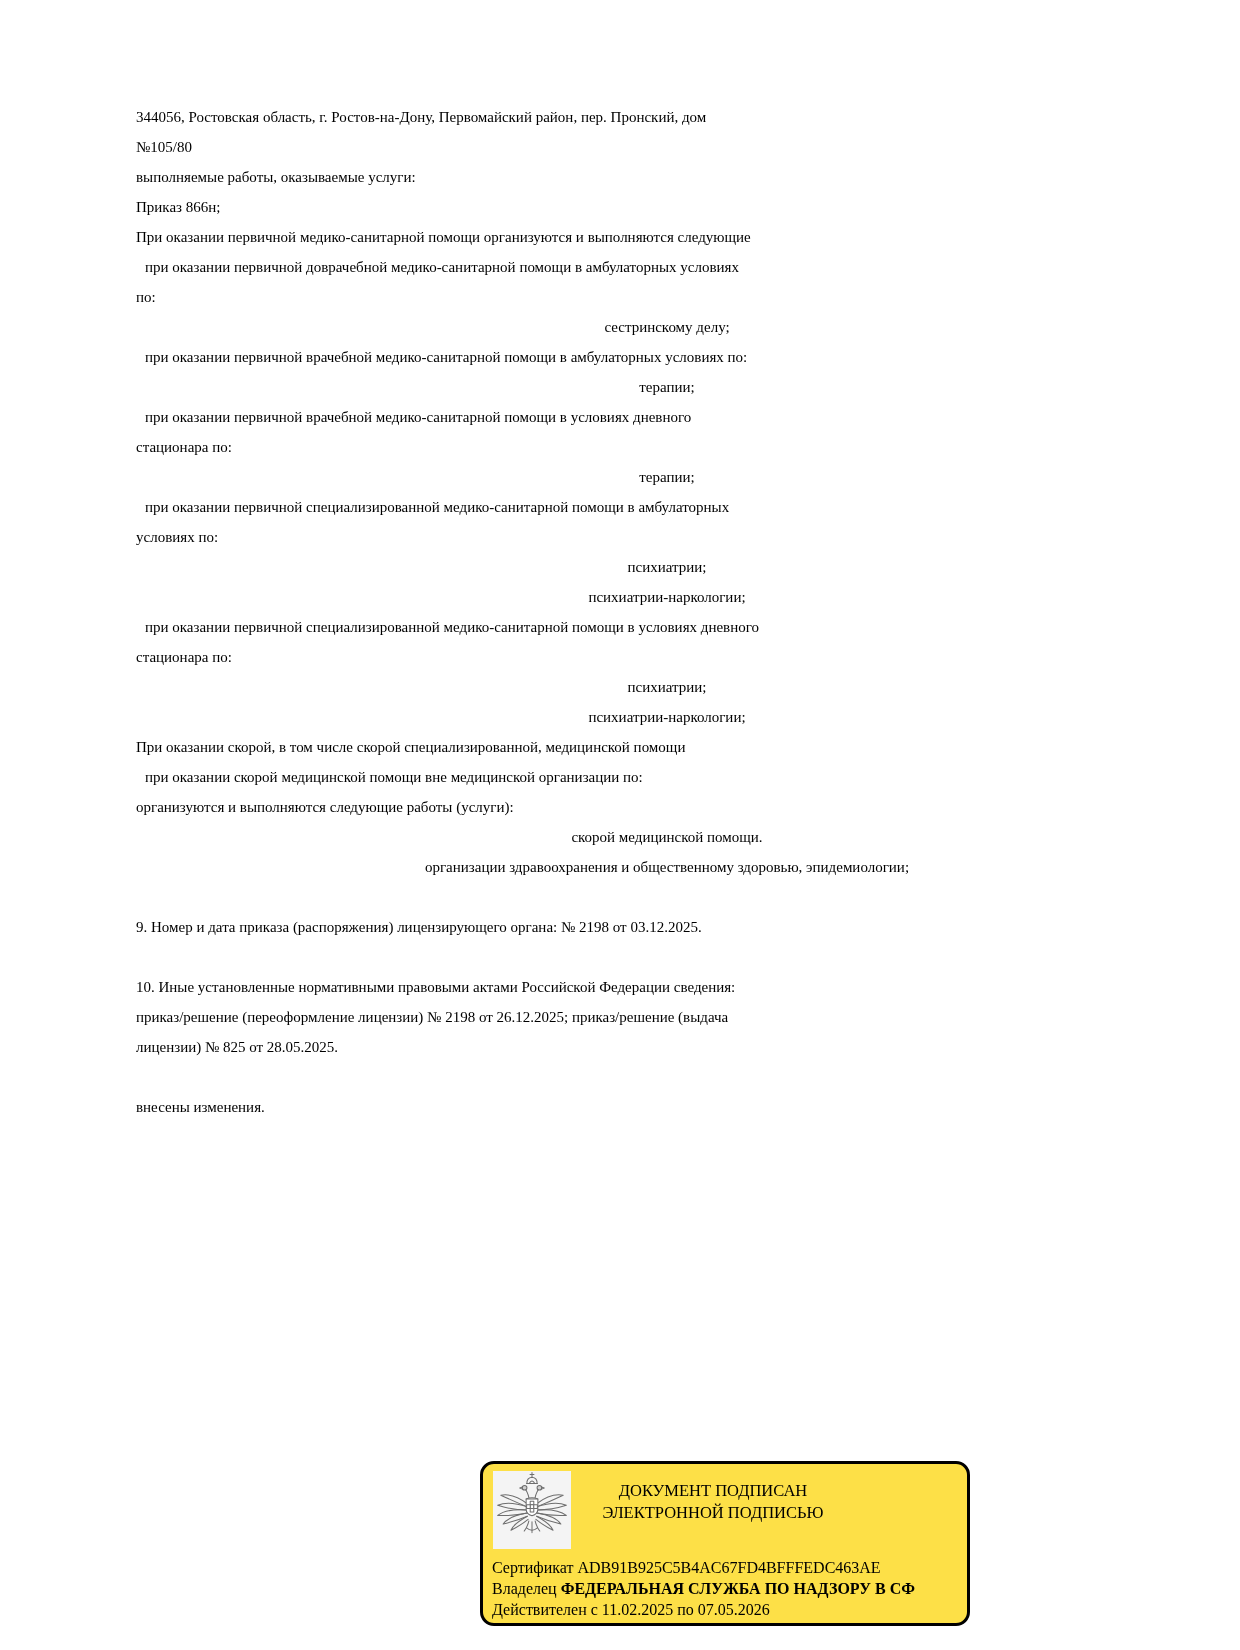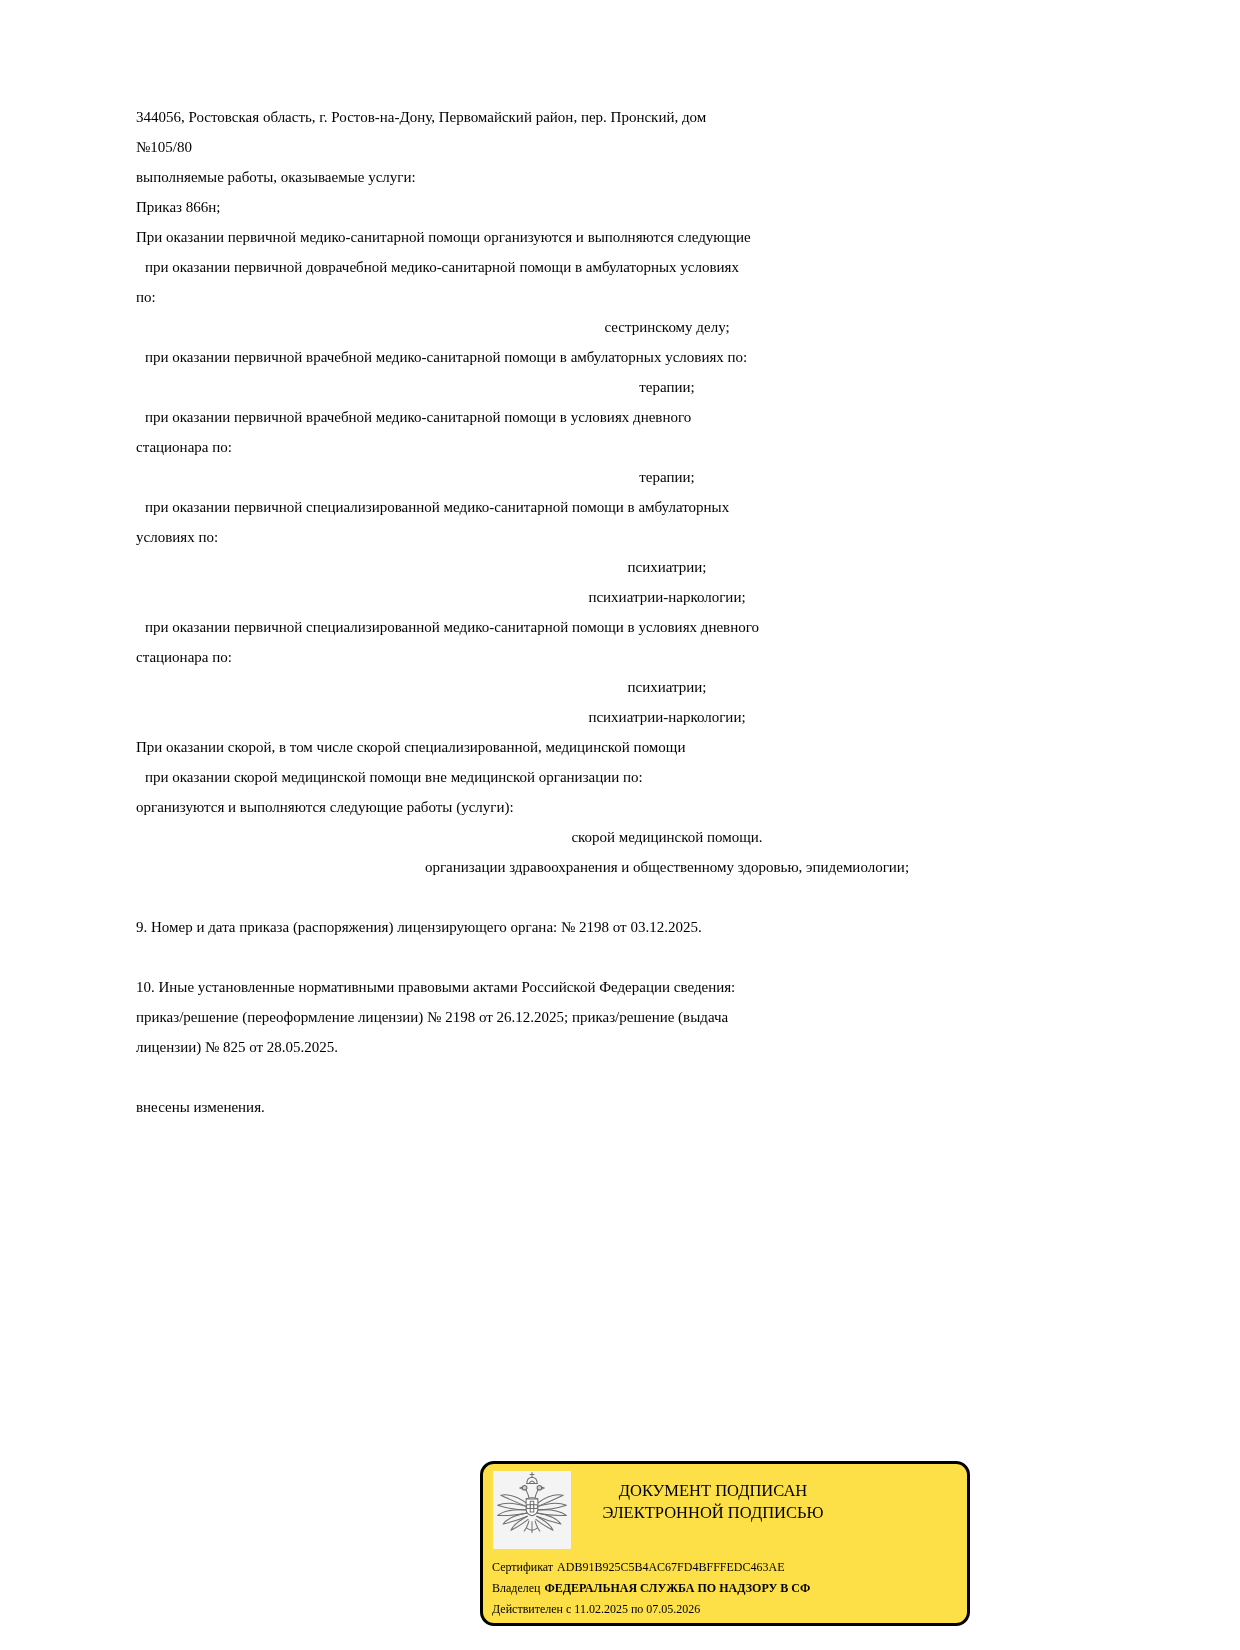--- a/index.html
+++ b/index.html
@@ -51,21 +51,21 @@
     width: 284px;
     text-align: center;
     font-size: 16.5px;
     line-height: 21.5px;
     white-space: nowrap;
   }
   .stamp-info {
     position: absolute;
     left: 9px; top: 93px;
     width: 480px;
-    font-size: 12px;
+    font-size: 16px;
     line-height: 21px;
     white-space: nowrap;
   }
   .stamp-info .val { margin-left: 4px; }
   .stamp-info b.val { font-weight: bold; }
 </style>
 </head>
 <body>
 
 <div class="page">

